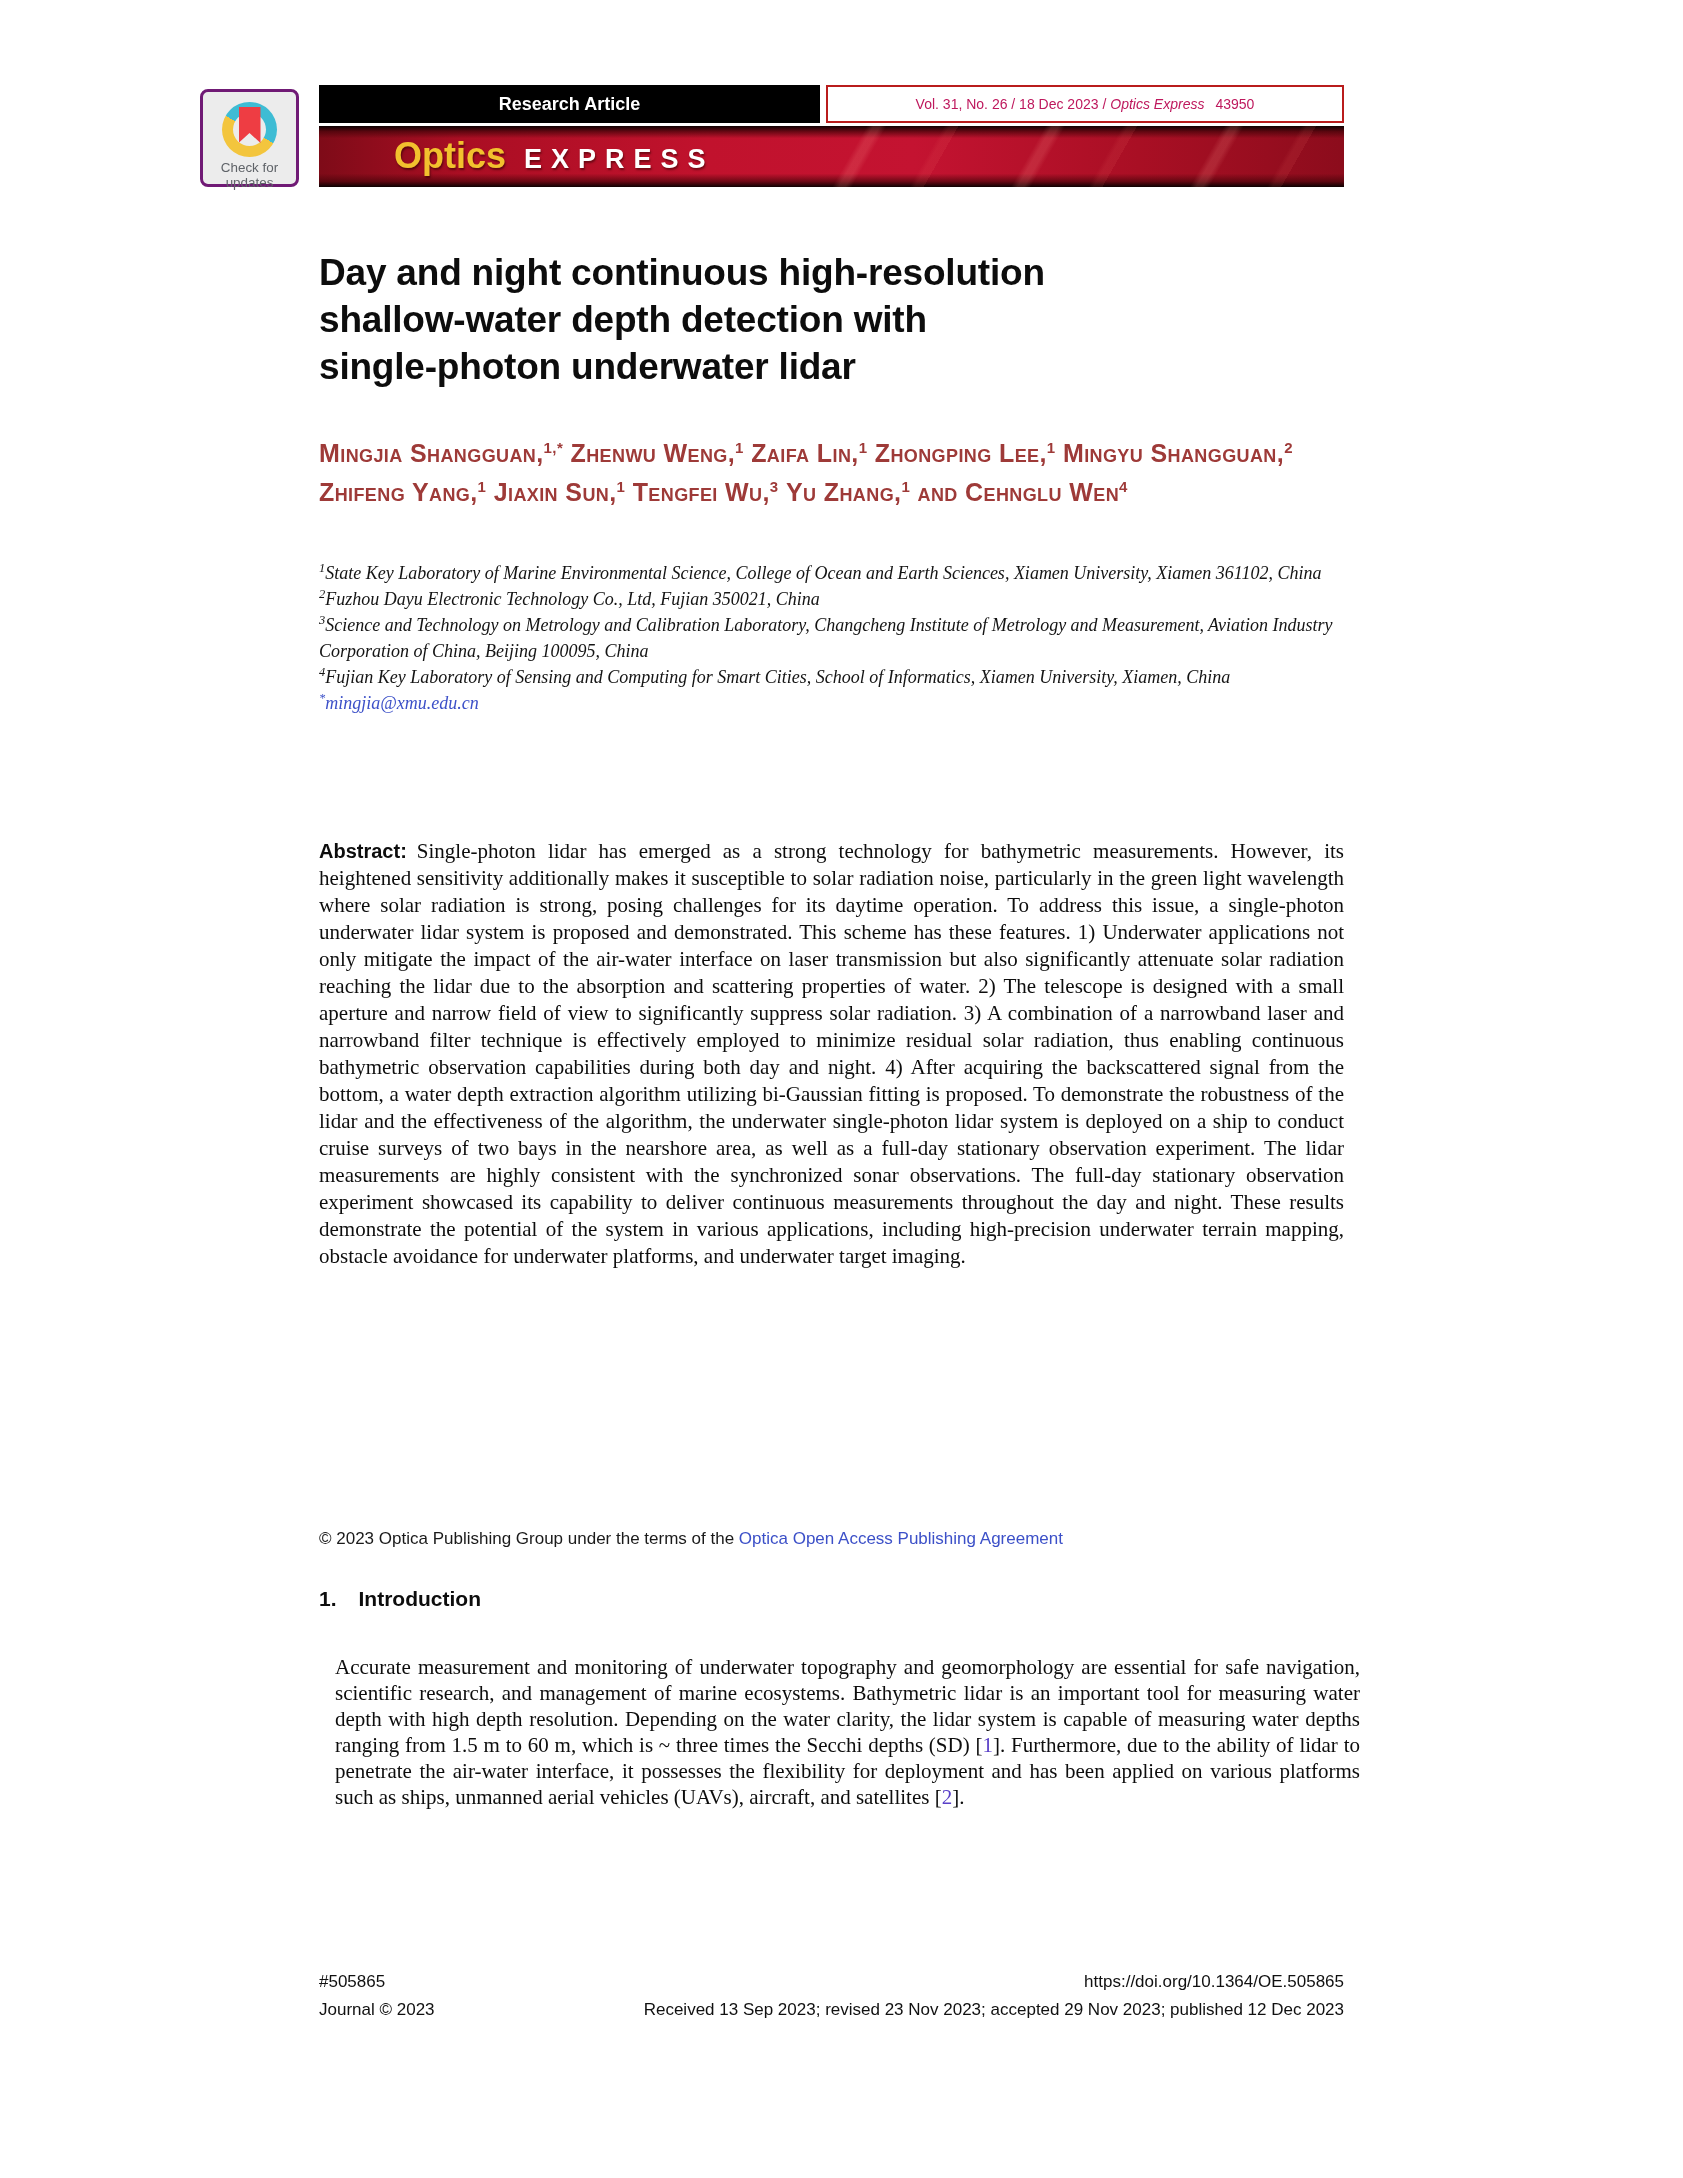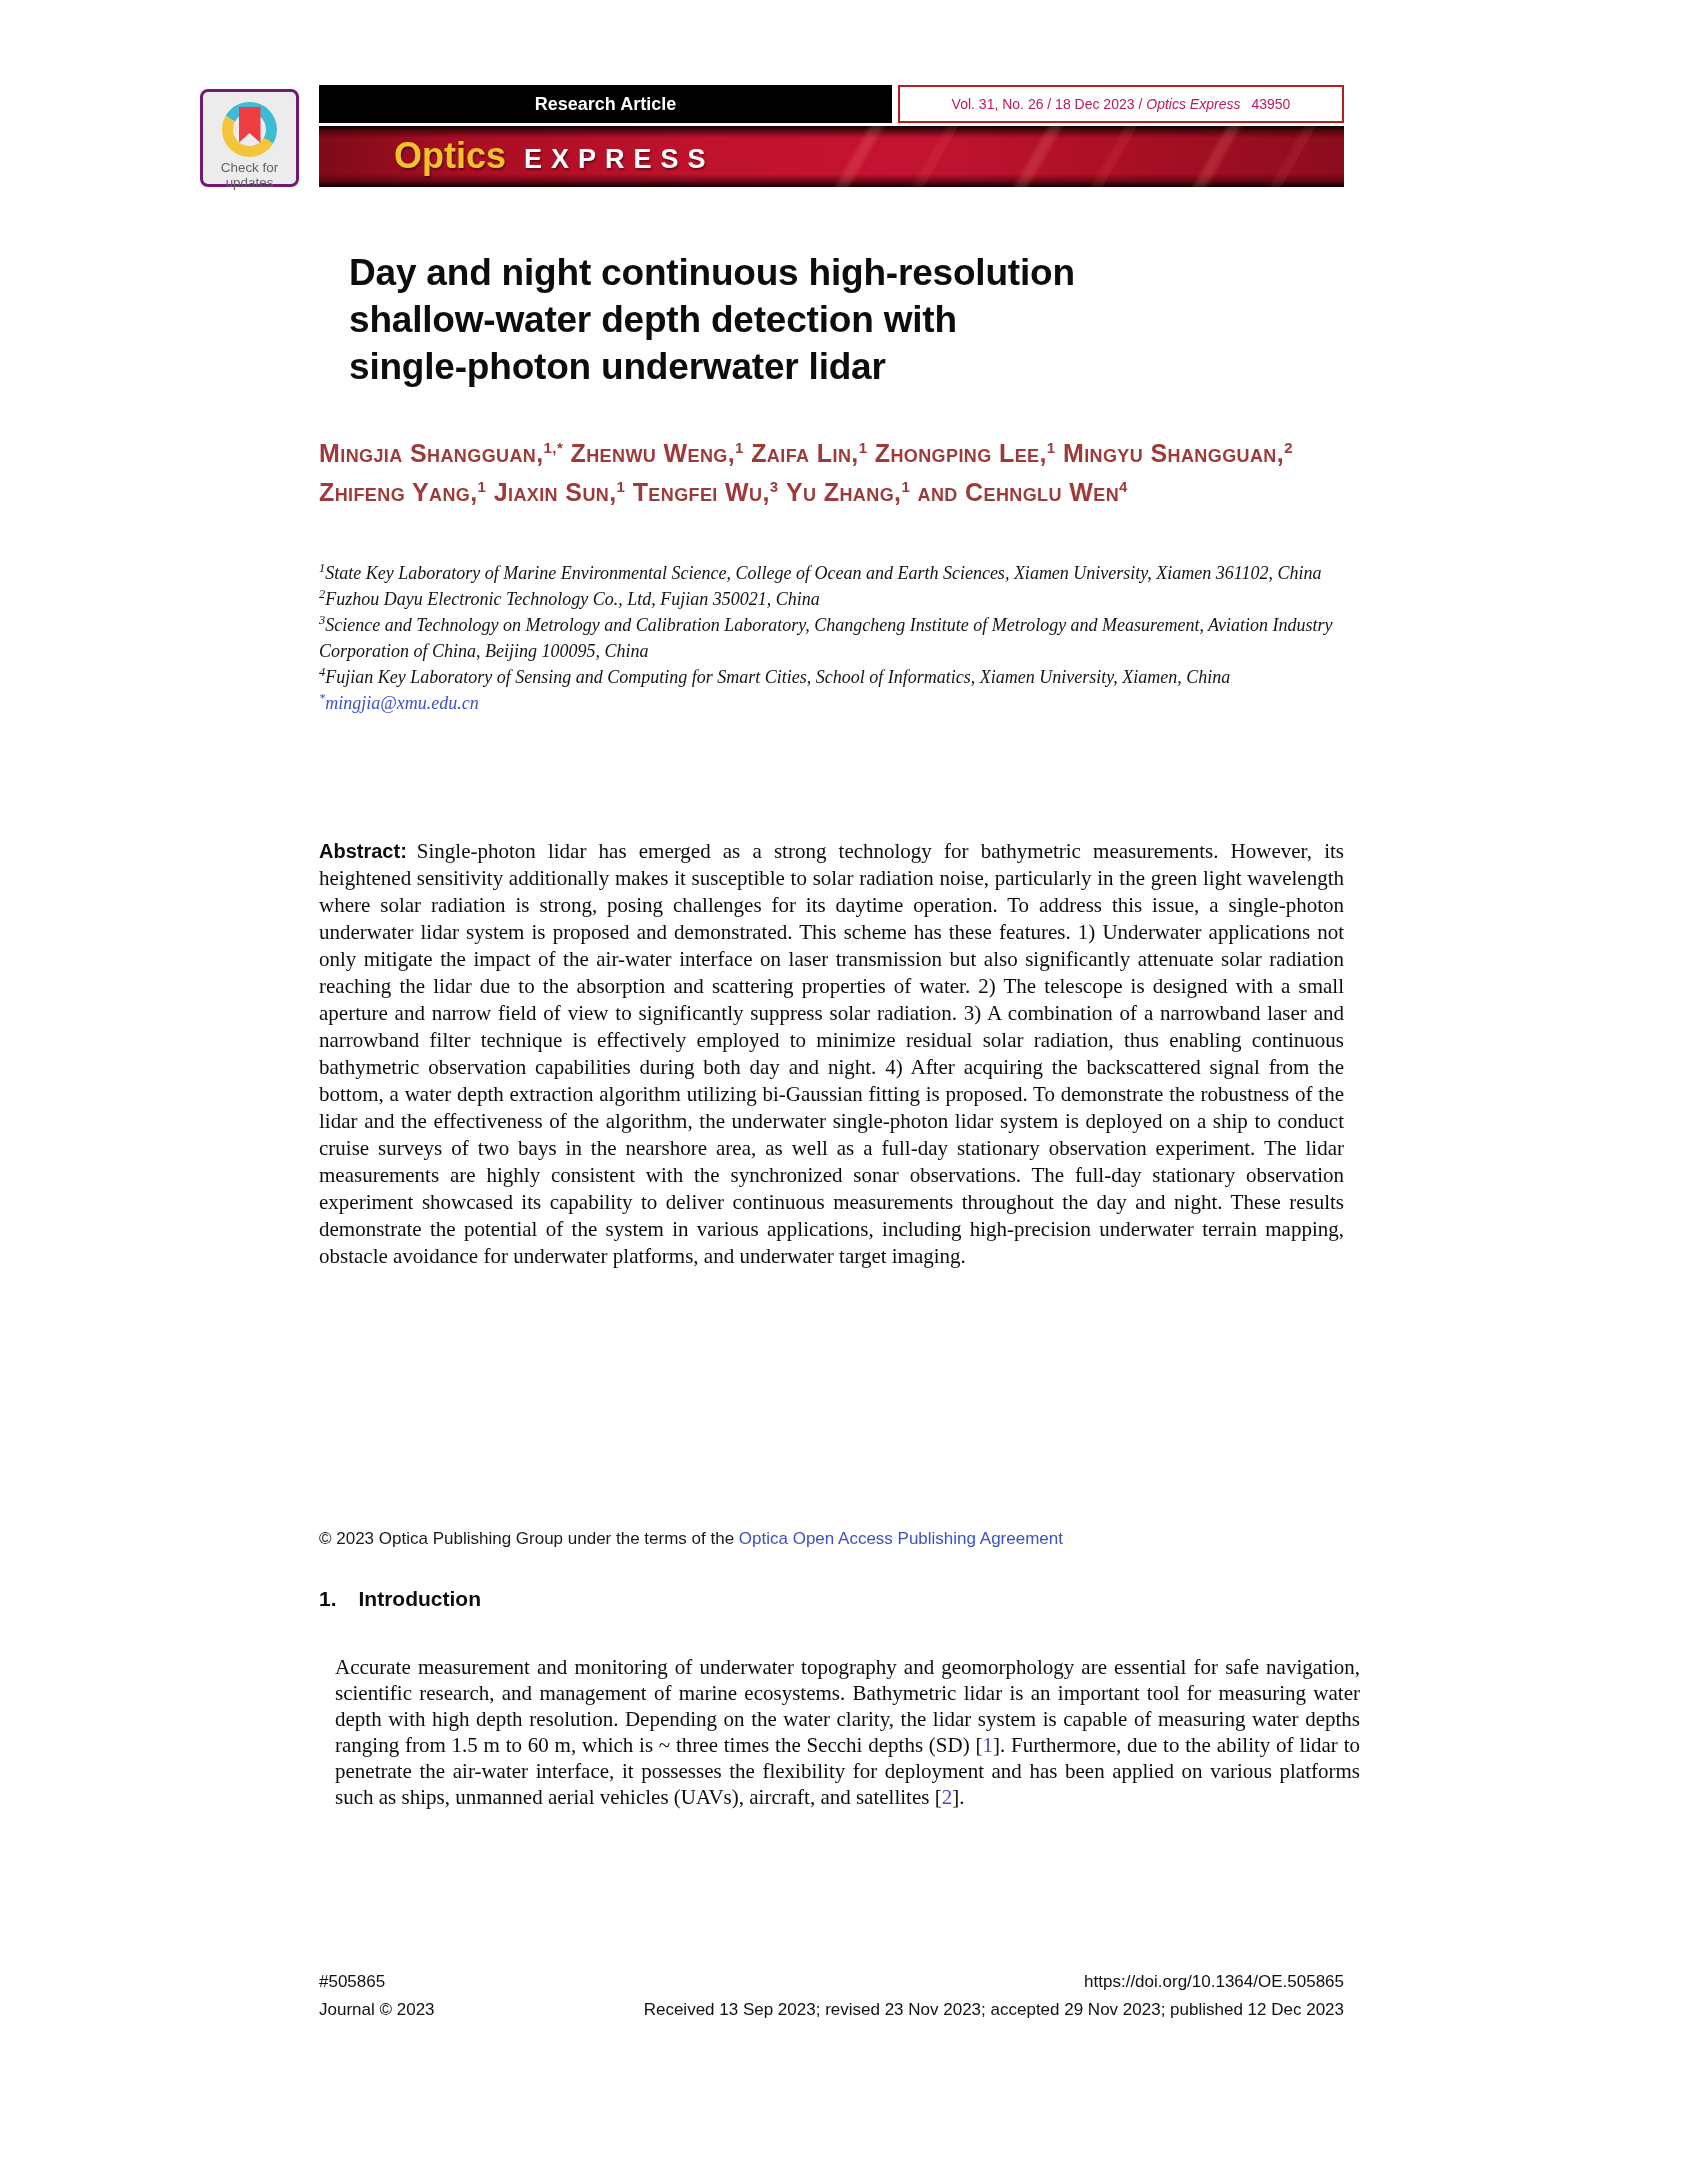--- a/index.html
+++ b/index.html
@@ -26,21 +26,21 @@
     clip-path:polygon(0 0,100% 0,100% 100%,50% 72%,0 100%);
   }
   .badge-label { font-size:13.4px; line-height:15px; color:#5f6368; }
 
   
   .headerbar {
     position:absolute; left:319px; top:85px; width:1025px; height:38px;
     display:flex; align-items:stretch;
   }
   .kicker {
-    width:573px; background:#000; color:#fff; font-weight:bold; font-size:18px;
+    width:501px; background:#000; color:#fff; font-weight:bold; font-size:18px;
     display:flex; align-items:center; justify-content:center; flex:none;
   }
   .citebox {
     margin-left:6px; flex:1; border:2px solid #b91c1c; box-sizing:border-box;
     display:flex; align-items:center; justify-content:center;
     font-size:14px; color:#be185d; white-space:nowrap;
   }
   .citebox .ital { font-style:italic; margin-left:4px; }
   .citebox .pgno { margin-left:11px; }
 
@@ -67,21 +67,21 @@
   .express {
     font-size:27px; font-weight:bold; color:#fff; letter-spacing:9px; margin-left:18px;
     text-shadow:1px 2px 2px rgba(40,0,0,0.5);
   }
 
   
   .title {
     position:absolute; left:319px; top:249px; width:1049px; margin:0;
     font-size:37px; line-height:47px; font-weight:bold; color:#0d0d0d; letter-spacing:-0.2px;
   }
-  .title .tline { display:block;margin-left:30px; }
+  .title .tline { display:block; }
 
   .authors {
     position:absolute; left:319px; top:434px; width:1035px;
     color:var(--author_maroon); font-weight:bold; font-size:25px; line-height:39px; letter-spacing:0.4px;
   }
   .authors .cap { font-variant:small-caps;margin-top:40px; }
   .authors sup { font-size:15px; font-weight:bold; vertical-align:super; line-height:0; }
 
   .affils {
     position:absolute; left:319px; top:560px; width:1035px;

